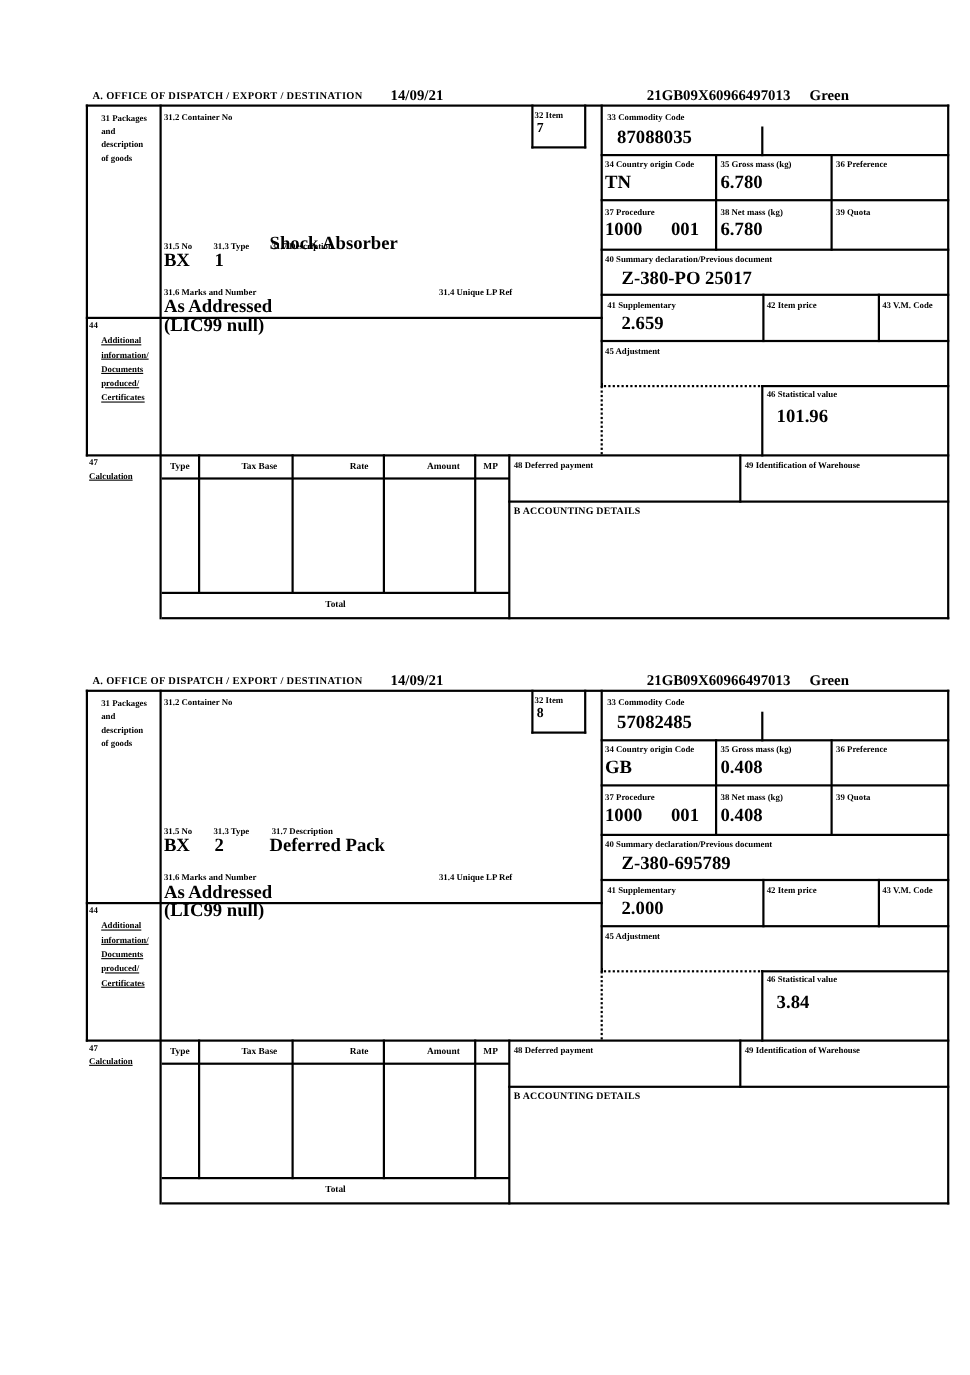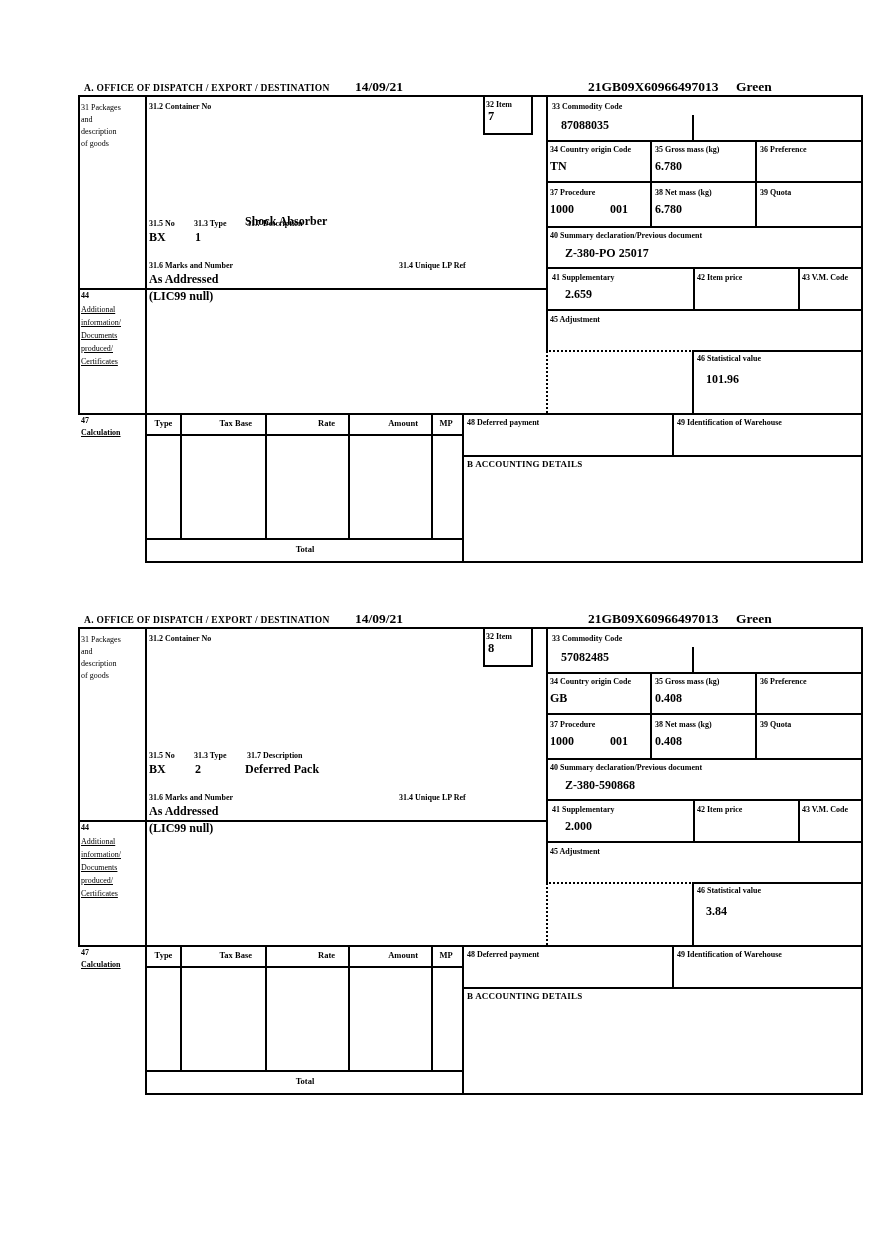--- a/index.html
+++ b/index.html
@@ -9,25 +9,25 @@
     background:#ffffff; color:#000000;
     font-family:"Liberation Serif", serif;
     overflow:hidden;
   }
   .form { position:absolute; left:78px; width:786px; height:482px; }
   .hline { position:absolute; height:2px; background:#000; }
   .vline { position:absolute; width:2px; background:#000; }
   .hdot  { position:absolute; height:0; border-top:2px dotted #000; }
   .vdot  { position:absolute; width:0; border-left:2px dotted #000; }
   .lab { position:absolute; font-size:8px; font-weight:bold; white-space:nowrap; line-height:9px; }
-  .lab-block { position:absolute; font-size:8px; font-weight:normal; line-height:12px; }
+  .lab-block { position:absolute; font-size:8px; font-weight:bold; line-height:12px;padding-left:11px; }
   .lab-block div { white-space:nowrap; }
   .ul { text-decoration:underline; }
   .ul44 div { text-decoration:underline; line-height:13px; }
-  .val { position:absolute; font-size:12px; font-weight:bold; white-space:nowrap; line-height:14px; }
+  .val { position:absolute; font-size:17px; font-weight:bold; white-space:nowrap; line-height:14px; }
   .v12 { font-size:12.5px; }
   .hdr-label { position:absolute; font-size:9.5px; font-weight:bold; letter-spacing:.3px; white-space:nowrap; }
   .hdr-val { position:absolute; font-size:13.5px; font-weight:bold; white-space:nowrap; }
   .cell { position:absolute; font-size:8.5px; font-weight:bold; white-space:nowrap; }
   .b-label { position:absolute; font-size:9px; font-weight:bold; letter-spacing:.2px; white-space:nowrap; }
 </style>
 </head>
 <body>
 
 <div id="page">
@@ -187,21 +187,21 @@
     <span class="lab" style="left:682px;top:63px">36 Preference</span>
 
     <span class="lab" style="left:472px;top:106px">37 Procedure</span>
     <span class="val" style="left:472px;top:120px">1000</span>
     <span class="val" style="left:532px;top:120px">001</span>
     <span class="lab" style="left:577px;top:106px">38 Net mass (kg)</span>
     <span class="val" style="left:577px;top:120px">0.408</span>
     <span class="lab" style="left:682px;top:106px">39 Quota</span>
 
     <span class="lab" style="left:472px;top:149px">40 Summary declaration/Previous document</span>
-    <span class="val" style="left:487px;top:164px">Z-380-590868</span>
+    <span class="val" style="left:487px;top:164px">Z-380-695789</span>
 
     <span class="lab" style="left:474px;top:191px">41 Supplementary</span>
     <span class="val" style="left:487px;top:205px">2.000</span>
     <span class="lab" style="left:619px;top:191px">42 Item price</span>
     <span class="lab" style="left:724px;top:191px">43 V.M. Code</span>
 
     <span class="lab" style="left:472px;top:233px">45 Adjustment</span>
 
     <span class="lab" style="left:619px;top:272px">46 Statistical value</span>
     <span class="val" style="left:628px;top:290px">3.84</span>

